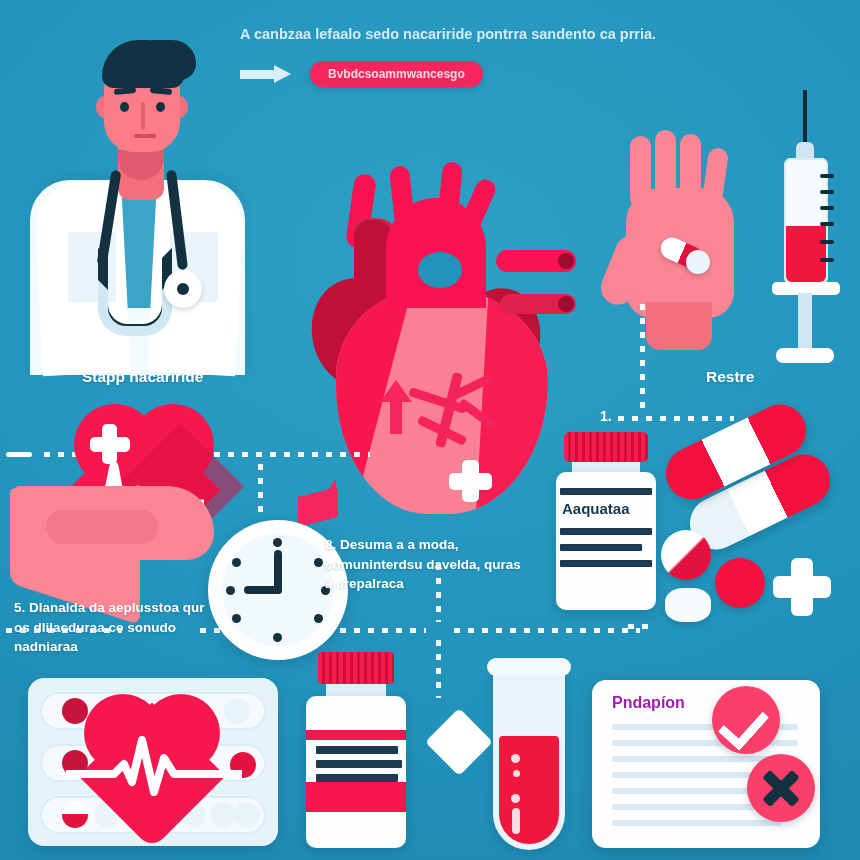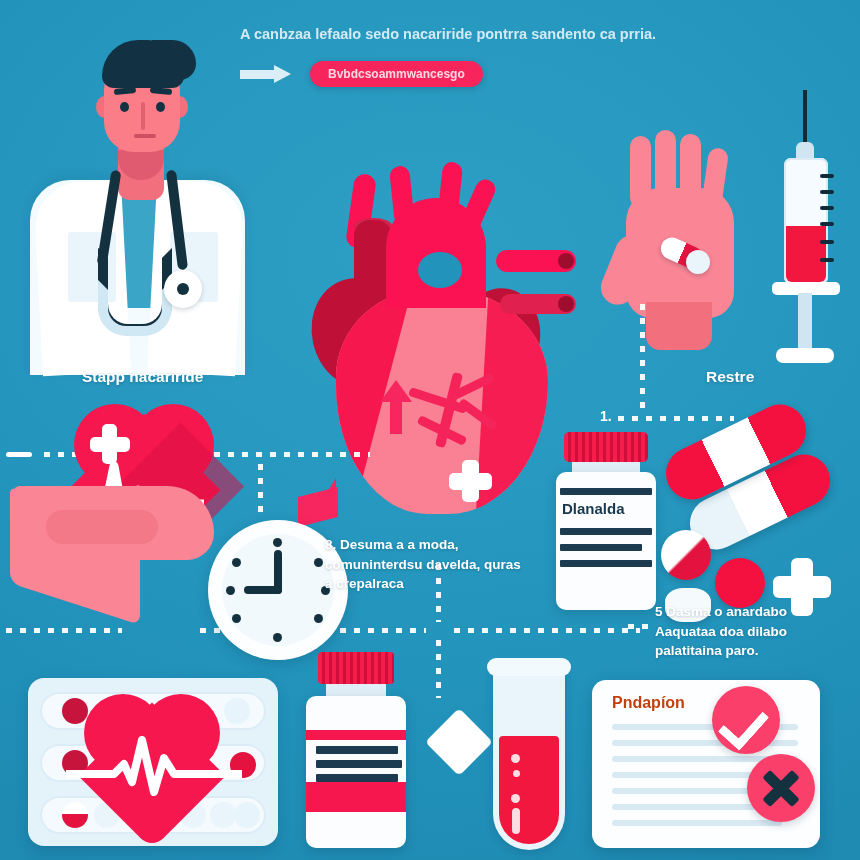--- a/index.html
+++ b/index.html
@@ -208,21 +208,21 @@
   .tb-glass{position:absolute;left:6px;top:6px;width:72px;height:186px;background:#eaf5fb;
     border-radius:8px 8px 36px 36px;box-shadow:0 3px 10px rgba(0,40,60,.16);}
   .tb-lip{position:absolute;left:0px;top:0;width:84px;height:18px;background:#f2fafd;border-radius:9px;}
   .tb-liquid{position:absolute;left:12px;top:78px;width:60px;height:108px;background:#f2173f;
     border-radius:4px 4px 30px 30px;}
   .tb-b{position:absolute;background:#ffffff;border-radius:50%;opacity:.85;}
 
   
   #card{left:592px;top:680px;width:228px;height:168px;background:#fdfeff;border-radius:14px;
     box-shadow:0 5px 16px rgba(0,40,60,.2);}
-  #card-title{position:absolute;left:20px;top:14px;color:#c2410c;font-size:16px;font-weight:bold;}
+  #card-title{position:absolute;left:20px;top:14px;color:#a21caf;font-size:16px;font-weight:bold;}
   .cd-line{position:absolute;left:20px;height:6px;background:#d9e9f4;border-radius:3px;}
   .cd-check{position:absolute;left:120px;top:6px;width:68px;height:68px;background:#fb3f6b;border-radius:50%;
     box-shadow:0 3px 8px rgba(0,40,60,.2);}
   .cd-check:after{content:"";position:absolute;left:17px;top:16px;width:20px;height:36px;
     border:9px solid #ffffff;border-top:0;border-left:0;transform:rotate(42deg);border-radius:2px;}
   .cd-x{position:absolute;left:155px;top:74px;width:68px;height:68px;background:#fb3f6b;border-radius:50%;
     box-shadow:0 3px 8px rgba(0,40,60,.2);}
   .cd-x i{position:absolute;left:13px;top:29px;width:42px;height:11px;background:#14313f;border-radius:3px;}
   .cd-x i:first-child{transform:rotate(45deg);}
   .cd-x i:last-child{transform:rotate(-45deg);}
@@ -402,37 +402,37 @@
     <div class="cl-m"></div>
   </div>
 
   <div class="abs step-txt" id="step2">8. Desuma a a moda, comuninterdsu davelda, quras a crepalraca</div>
 
   <div class="abs" id="bottle-mid">
     <div class="bm-neck"></div>
     <div class="bm-cap"></div>
     <div class="bm-body"></div>
     <div class="bm-line" style="top:56px;width:92px;"></div>
-    <div class="bm-label">Dlanalda</div>
+    <div class="bm-label">Aaquataa</div>
     <div class="bm-line" style="top:96px;width:92px;"></div>
     <div class="bm-line" style="top:112px;width:82px;"></div>
     <div class="bm-line" style="top:128px;width:92px;"></div>
   </div>
 
   <div class="abs" id="pills">
     <div class="cap cap2"></div>
     <div class="cap cap1"></div>
     <div class="tab tab1"></div>
     <div class="tab tab2"></div>
     <div class="tab tab3"></div>
     <div class="px-cross-v"></div>
     <div class="px-cross-h"></div>
   </div>
 
-  <div class="abs step-txt" id="step5-right">5 Dasma o anardabo Aaquataa doa dilabo palatitaina paro.</div>
+  <div class="abs step-txt" id="step5-left">5. Dlanalda da aeplusstoa qur os dlilacduraa ce sonudo nadniaraa</div>
 
   <div class="abs" id="blister">
     <div class="bl-bg"></div>
     <div class="bl-strip" style="top:14px;"></div>
     <div class="bl-strip" style="top:66px;"></div>
     <div class="bl-strip" style="top:118px;"></div>
     <div class="bl-pill" style="left:34px;top:20px;background:#c7143c;"></div>
     <div class="bl-pill" style="left:196px;top:20px;background:#e8f4fb;"></div>
     <div class="bl-pill" style="left:34px;top:72px;background:#c7143c;"></div>
     <div class="bl-pill" style="left:202px;top:74px;background:#e4123f;"></div>

